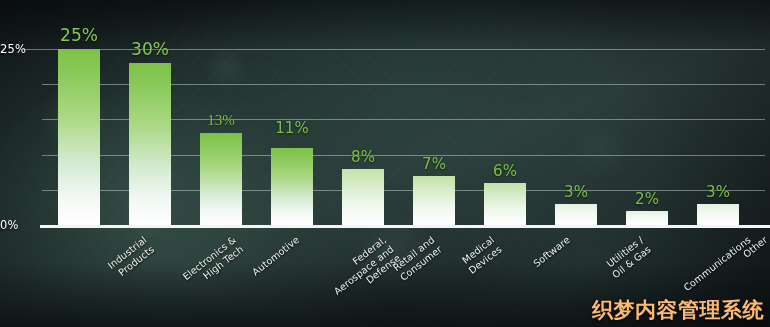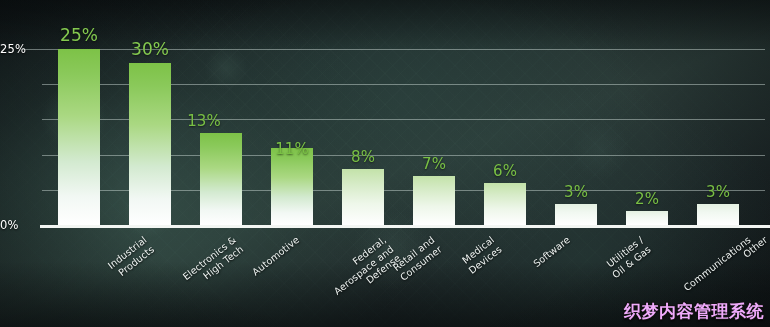--- a/index.html
+++ b/index.html
@@ -144,22 +144,22 @@
     position: absolute;
     right: 6px;
     bottom: 6px;
     text-align: center;
     line-height: 1.05;
     -webkit-user-select: none;
             user-select: none;
   }
   .watermark .wm-cn {
     display: block;
-    color: #f0abfc;
-    font-size: 17px;
+    color: #fdba74;
+    font-size: 21px;
     font-weight: bold;
     font-family: "DejaVu Sans", sans-serif;
     letter-spacing: 0.5px;
     text-shadow:
       -1px -1px 0 #111, 1px -1px 0 #111,
       -1px  1px 0 #111, 1px  1px 0 #111,
        0   2px 2px rgba(0,0,0,0.8);
   }
   .watermark .wm-en {
     display: block;
@@ -199,26 +199,26 @@
         <span>Industrial</span>
         <span>Products</span>
       </div>
       <div class="bar" title="Electronics &amp; High Tech — 23%" style="left: 129px; width: 42px; height: 161.92px;"></div>
       <div class="bar-value big" style="left: 116px; width: 68px; top: 39.08px;">30%</div>
       <div class="cat-label" style="left: 167px; top: 234px;">
         <span>Electronics &amp;</span>
         <span>High Tech</span>
       </div>
       <div class="bar" title="Automotive — 13%" style="left: 200px; width: 42px; height: 91.52px;"></div>
-      <div class="bar-value" style="left: 170px; width: 68px; top: 112.48px;">13%</div>
+      <div class="bar-value" style="left: 187px; width: 68px; top: 112.48px; font-family: Liberation Serif, serif;">13%</div>
       <div class="cat-label" style="left: 238px; top: 234px;">
         <span>Automotive</span>
       </div>
       <div class="bar" title="Federal, Aerospace and Defense — 11%" style="left: 271px; width: 42px; height: 77.44px;"></div>
-      <div class="bar-value" style="left: 258px; width: 68px; top: 140px;">11%</div>
+      <div class="bar-value" style="left: 258px; width: 68px; top: 119px;">11%</div>
       <div class="cat-label" style="left: 309px; top: 234px;">
         <span>Federal,</span>
         <span>Aerospace and</span>
         <span>Defense</span>
       </div>
       <div class="bar mid" title="Retail and Consumer — 8%" style="left: 342px; width: 42px; height: 56.32px;"></div>
       <div class="bar-value" style="left: 329px; width: 68px; top: 147.68px;">8%</div>
       <div class="cat-label" style="left: 380px; top: 234px;">
         <span>Retail and</span>
         <span>Consumer</span>

